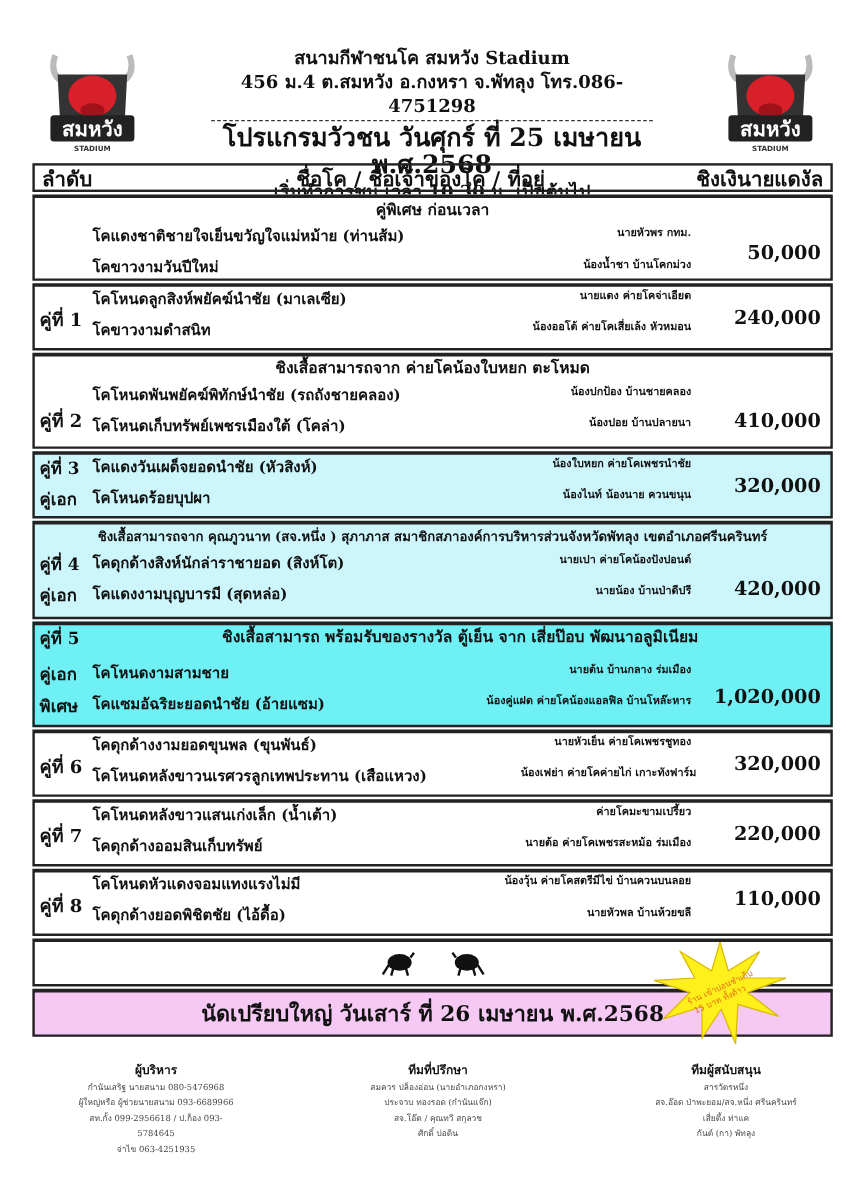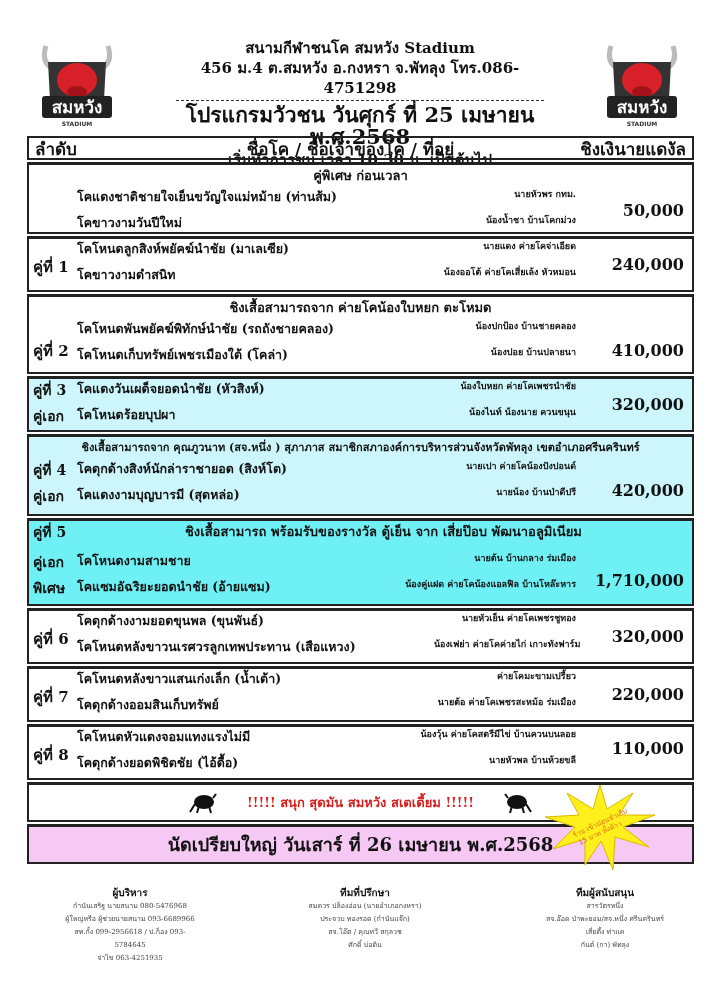--- a/index.html
+++ b/index.html
@@ -184,21 +184,21 @@
       <span class="bull">โคโหนดงามสามชาย</span>
       <span class="owner">นายต้น บ้านกลาง ร่มเมือง</span>
       <span style="width:110px"></span>
     </div>
     <div class="row">
       <span class="rowlabel">พิเศษ</span>
       <span class="bull">โคแซมอัฉริยะยอดนำชัย (อ้ายแซม)</span>
       <span class="owner">น้องคู่แฝด ค่ายโคน้องแอลฟิล บ้านโหล๊ะหาร</span>
       <span style="width:110px"></span>
     </div>
-    <span class="prize" style="top:50px;">1,710,000</span>
+    <span class="prize" style="top:50px;">1,020,000</span>
   </div>
 
   <div class="block white" style="height:56px;">
     <span class="pairlabel" style="top:16px;">คู่ที่ 6</span>
     <div class="row">
       <span class="rowlabel"></span>
       <span class="bull">โคดุกด้างงามยอดขุนพล (ขุนพันธ์)</span>
       <span class="owner">นายหัวเย็น ค่ายโคเพชรชูทอง</span>
       <span style="width:110px"></span>
     </div>
@@ -244,21 +244,20 @@
     </div>
     <span class="prize" style="top:12px;">110,000</span>
   </div>
 
   <div class="block white slogan">
     <svg class="bullicon" viewBox="0 0 30 22">
       <ellipse cx="17" cy="10" rx="10" ry="7" fill="#111"></ellipse>
       <path d="M8 12 L3 20 M12 14 L10 21 M22 14 L24 21" stroke="#111" stroke-width="2"></path>
       <path d="M26 6 L29 2" stroke="#111" stroke-width="2"></path>
     </svg>
-    <span class="txt">!!!!! สนุก สุดมัน สมหวัง สเตเดี้ยม !!!!!</span>
     <svg class="bullicon" viewBox="0 0 30 22">
       <ellipse cx="13" cy="10" rx="10" ry="7" fill="#111"></ellipse>
       <path d="M22 12 L27 20 M18 14 L20 21 M8 14 L6 21" stroke="#111" stroke-width="2"></path>
       <path d="M4 6 L1 2" stroke="#111" stroke-width="2"></path>
     </svg>
   </div>
 
   <div class="block pink bigdate">
     <span>นัดเปรียบใหญ่ วันเสาร์ ที่ 26 เมษายน พ.ศ.2568</span>
   </div>

